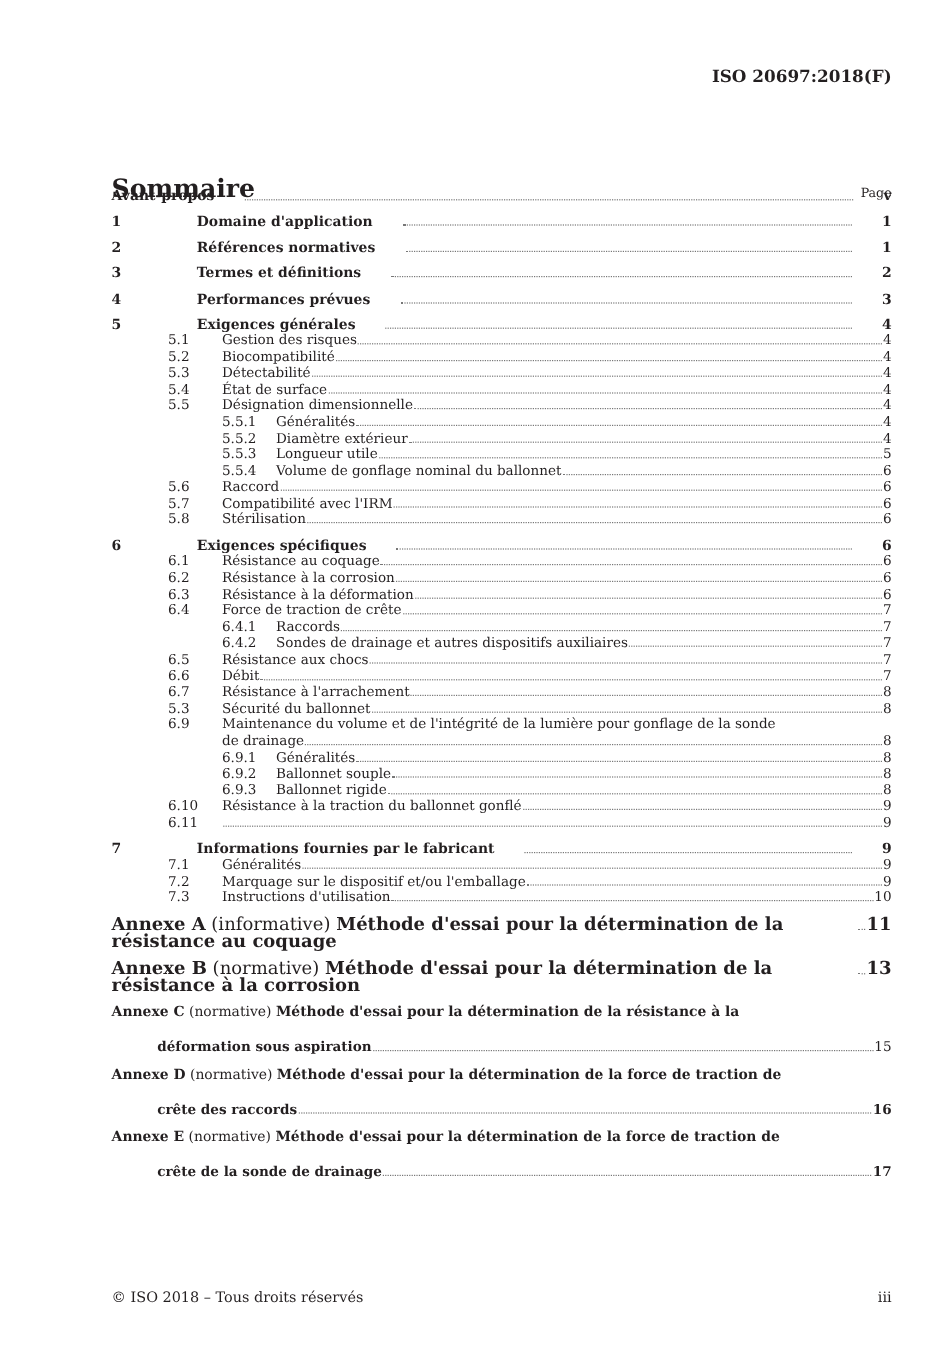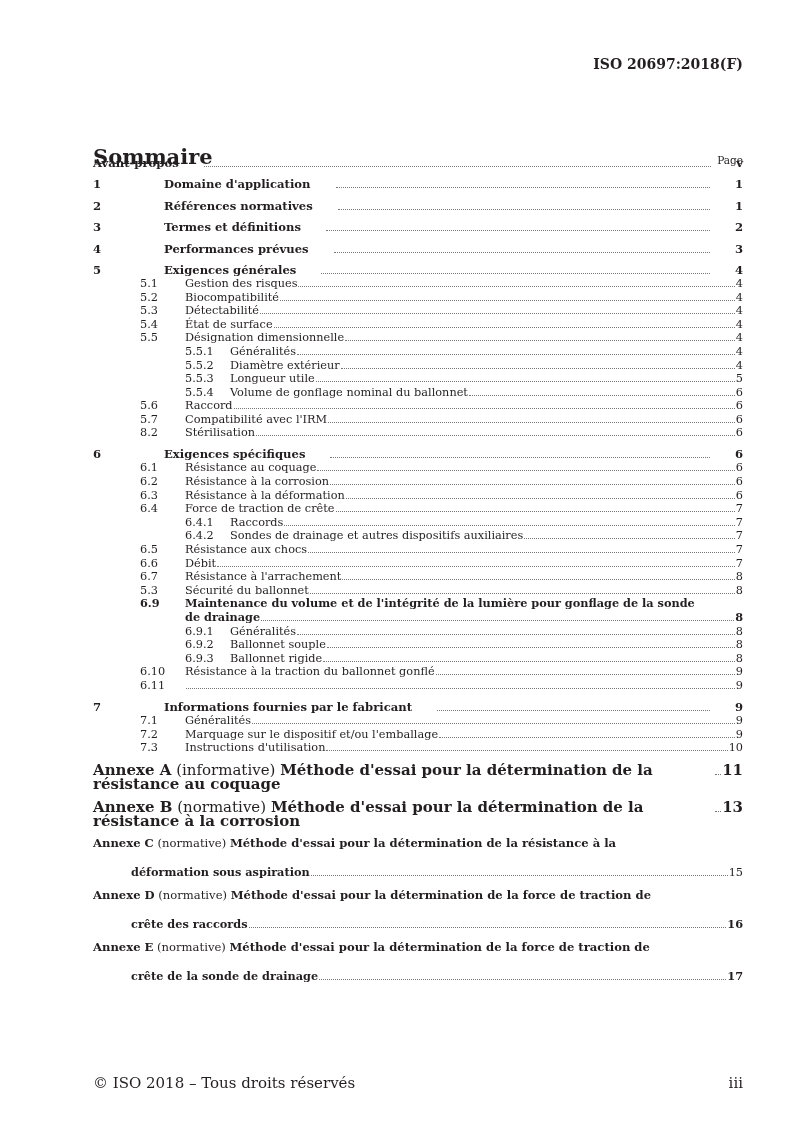--- a/index.html
+++ b/index.html
@@ -32,32 +32,32 @@
     .l1 .num { width: 47px; }
     .l2 .num { width: 45px; margin-left: 47px; }
     .l3 .num { width: 45px; margin-left: 92px; }
     .txt { flex: 0 1 auto; }
     .leader {
       flex: 1 1 auto; border-bottom: 1px dotted #777; margin: 0 1px 3px 1px; min-width: 6px;
     }
     .pg { flex: 0 0 auto; text-align: right; }
     .l1 .pg { font-weight: bold; }
     .annex .pg { font-weight: bold; }
-    .wrap-block { font-size: 11.3px; line-height: 13.6px; font-weight: bold; }
+    .wrap-block { font-size: 11.3px; line-height: 13.6px; }
     .wrap-block .entry { margin-top: 0; }
     .annex-block { margin-top: 8.5px; font-size: 11.6px; line-height: 14px; }
     .annex-block .first-line { display: block; }
     .annex-block .entry { margin-top: 16px; }
     .annex-block .indent { margin-left: 38px; }
     .annex-label { font-weight: bold; }
     .annex-kind { font-weight: normal; }
     .annex-title { font-weight: bold; }
     .footer {
       position: absolute; left: 93px; right: 50px; top: 1074px;
-      display: flex; justify-content: space-between; font-size: 15px;
+      display: flex; justify-content: space-between; font-size: 12px;
     }
   </style>
 </head>
 <body>
 
 <div class="doc-id">ISO 20697:2018(F)</div>
 
 <div class="title-row">
   <div class="title">Sommaire</div>
   <div class="page-label">Page</div>
@@ -162,21 +162,21 @@
       <span class="leader"></span>
       <span class="pg">6</span>
     </div>
   <div class="entry l2">
       <span class="num">5.7</span>
       <span class="txt">Compatibilité avec l'IRM</span>
       <span class="leader"></span>
       <span class="pg">6</span>
     </div>
   <div class="entry l2">
-      <span class="num">8.2</span>
+      <span class="num">5.8</span>
       <span class="txt">Stérilisation</span>
       <span class="leader"></span>
       <span class="pg">6</span>
     </div>
 
   <div class="entry l1">
     <span class="num">6</span>
       <span class="txt">Exigences spécifiques</span>
       <span class="leader"></span>
       <span class="pg">6</span>

